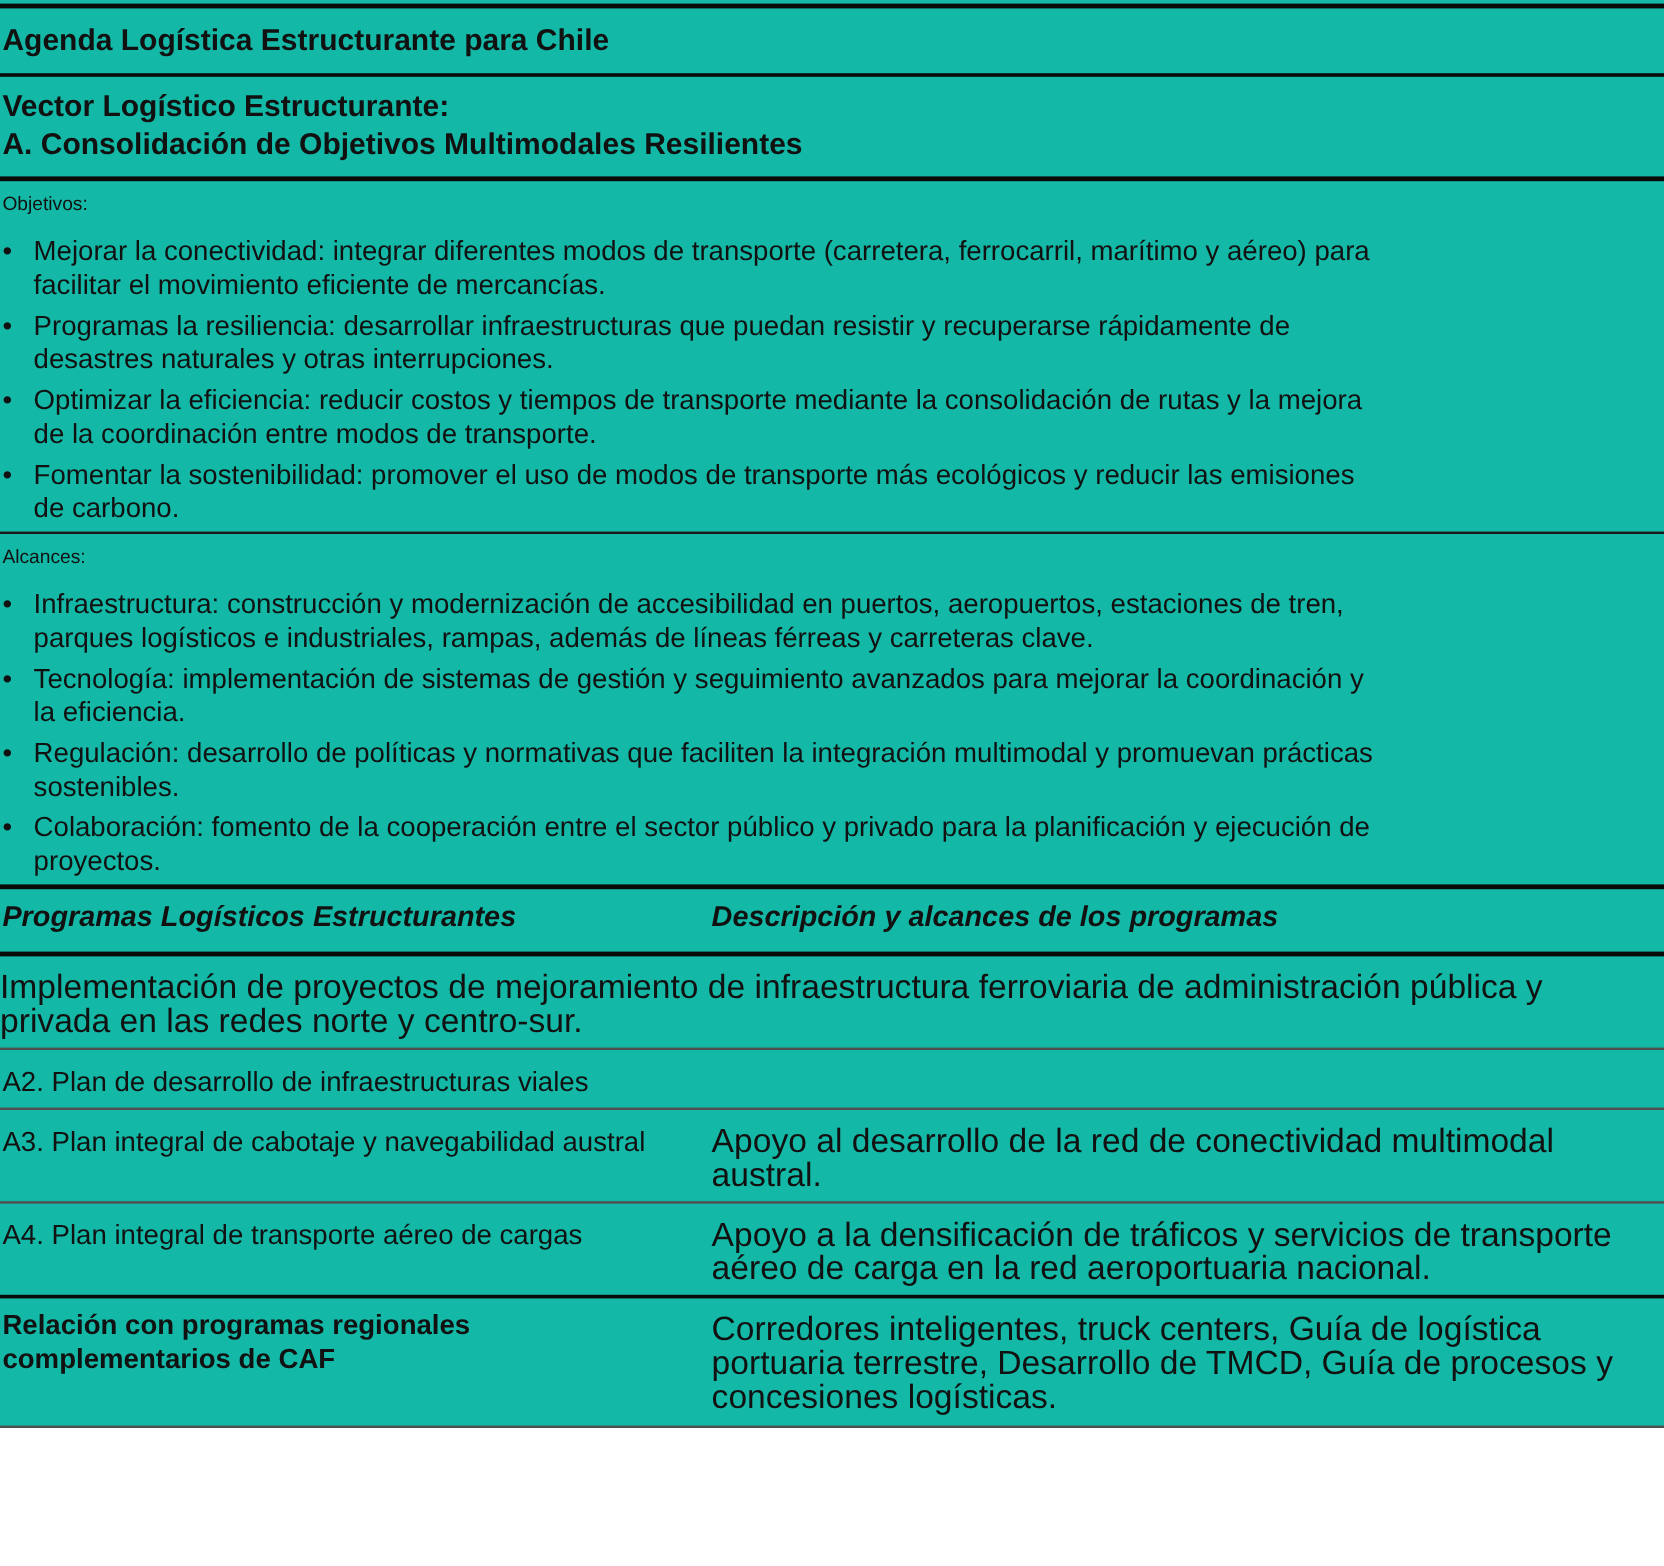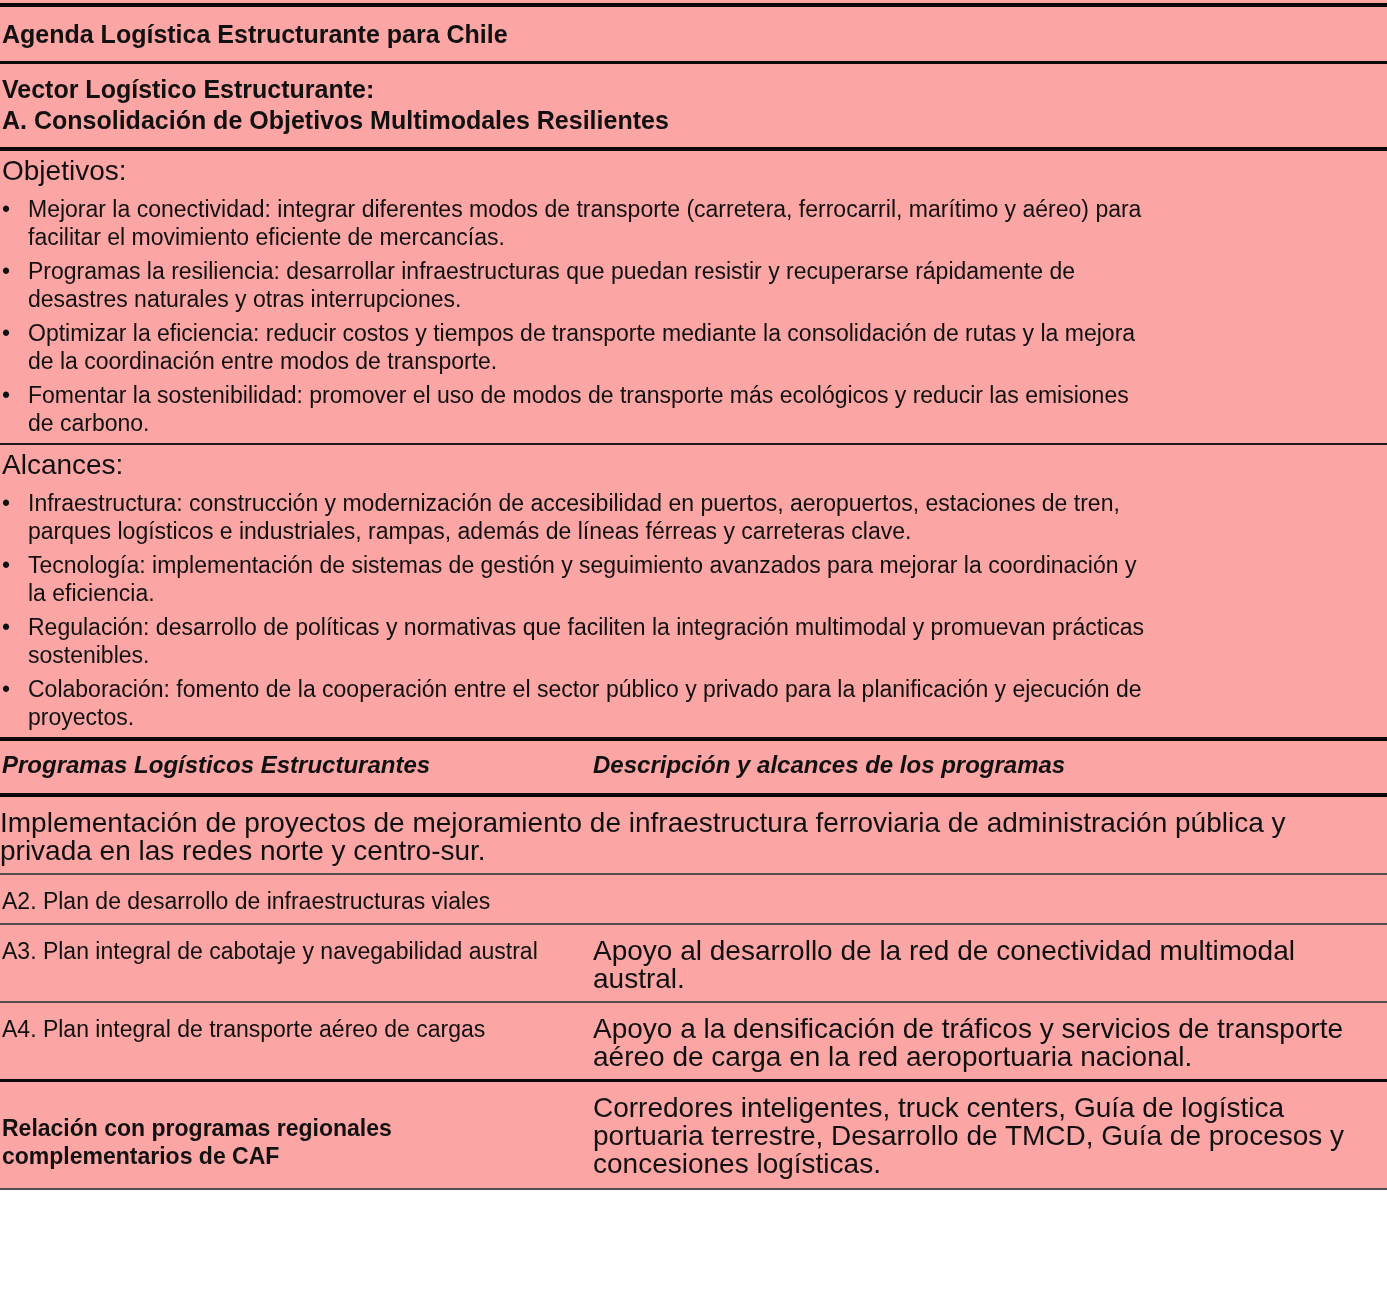--- a/index.html
+++ b/index.html
@@ -2,38 +2,38 @@
 <html><head>
 <meta charset="utf-8">
 <style>
   html,body{margin:0;padding:0;background:#ffffff;}
   .doc{
     width:1387px;
     box-sizing:border-box;
     padding-top:3px;
     font-family:"Liberation Sans", sans-serif;
     color:#111111;
-    background:#fca5a5;
+    background:#14b8a6;
   }
   .rule{width:100%;}
   .r4{height:4px;background:#0a0a0a;}
   .r3{height:3px;background:#0a0a0a;}
   .r2{height:2px;background:#1a1a1a;}
   .rg{height:2px;background:#4f4f4f;}
 
   .title{
     font-size:25px;font-weight:bold;line-height:26px;
     margin:0;padding:14px 0 14px 2px;
   }
   .vector{
     font-size:25px;font-weight:bold;line-height:31px;
     padding:10px 0 11px 2px;
   }
   .sec-label{
-    font-size:28px;line-height:28px;
+    font-size:16px;line-height:28px;
     padding:6px 0 0 2px;
   }
   ul.bullets{
     list-style:none;margin:10px 0 6px 0;padding:0 0 0 2px;
     max-width:1165px;
   }
   ul.bullets li{
     display:flex;align-items:flex-start;
     font-size:23px;line-height:28px;
     margin:0 0 6px 0;
@@ -49,21 +49,21 @@
   }
   .tc-right{
     flex:1;box-sizing:border-box;
     padding:12px 12px 8px 0;
     font-size:28px;line-height:28px;
   }
   .thead .tc-left,.thead .tc-right{
     font-weight:bold;font-size:24px;
     padding-top:10px;padding-bottom:14px;font-style:italic;
   }
-  .tfoot .tc-left{font-weight:bold;padding-top:32px;padding-bottom:10px;}
+  .tfoot .tc-left{font-weight:bold;padding-top:8px;padding-bottom:10px;}
   .tfoot .tc-right{padding-bottom:10px;}
 </style>
 </head>
 <body>
 
 <div class="doc">
 
   <div class="rule r4"></div>
 
   <h1 class="title">Agenda Logística Estructurante para Chile</h1>

